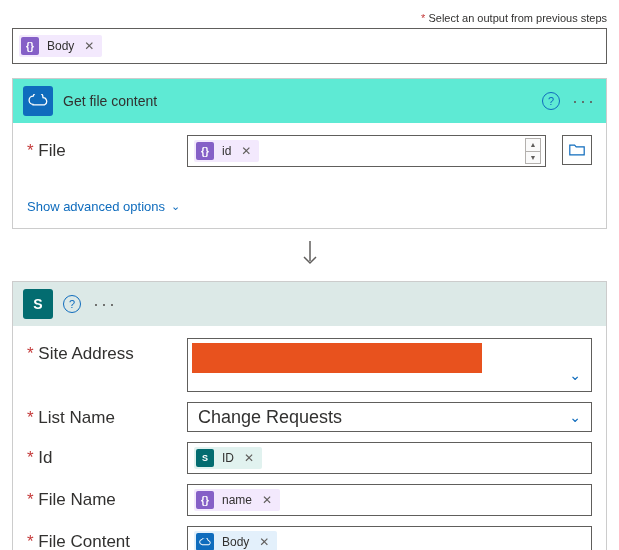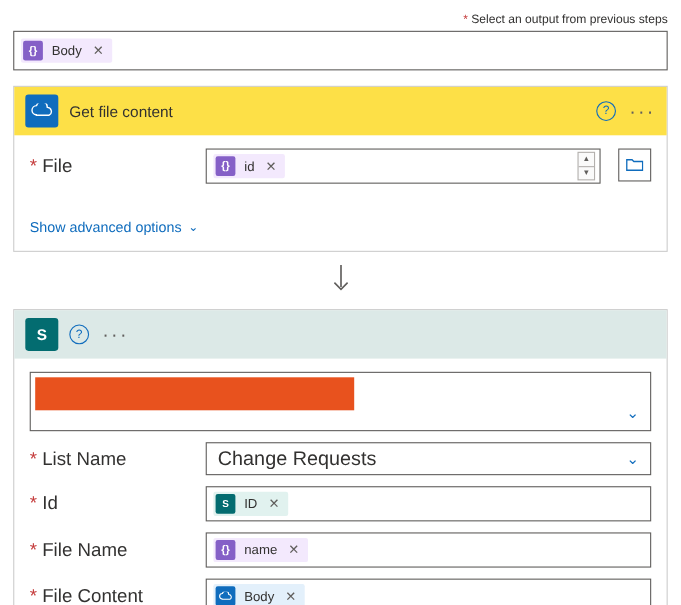--- a/index.html
+++ b/index.html
@@ -56,21 +56,21 @@
     margin-top: 14px;
     background: #fff;
   }
   .card-header {
     display: flex;
     align-items: center;
     padding: 6px 10px;
     gap: 10px;
     min-height: 44px;
   }
-  .hdr-blue { background: #fde047; }
+  .hdr-blue { background: #5eead4; }
   .hdr-teal { background: #dce9e7; }
   .hdr-icon {
     width: 30px; height: 30px;
     border-radius: 3px;
     display: flex; align-items:center; justify-content:center;
     color:#fff; font-size:14px; font-weight:bold;
     flex-shrink:0;
   }
   .ic-od { background:#0f6cbd; }
   .ic-sp { background:#036c70; }
@@ -177,20 +177,23 @@
   <div class="card-header hdr-teal">
     <div class="hdr-icon ic-sp">S</div>
     <div class="hdr-actions">
       <span class="help-ic">?</span>
       <span class="dots">···</span>
     </div>
   </div>
   <div class="card-body">
 
     <div class="row">
+      <div class="row-label">
+        <span class="req">*</span> <span>Site Address</span>
+      </div>
       <div class="sitefield">
         <div class="orange-block"></div>
         <span class="dd-chev">⌄</span>
       </div>
     </div>
 
     <div class="row">
       <div class="row-label">
         <span class="req">*</span> <span>List Name</span>
       </div>

